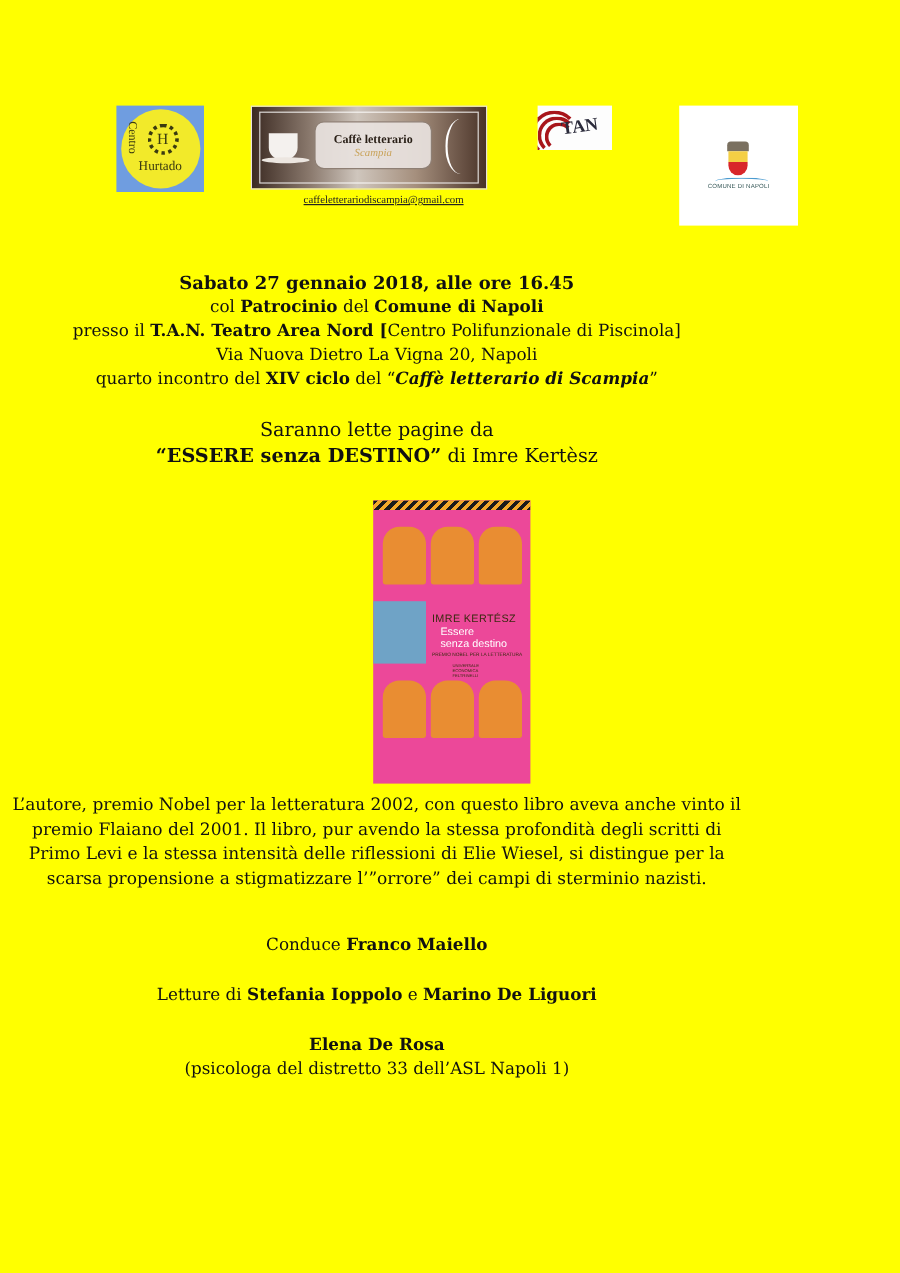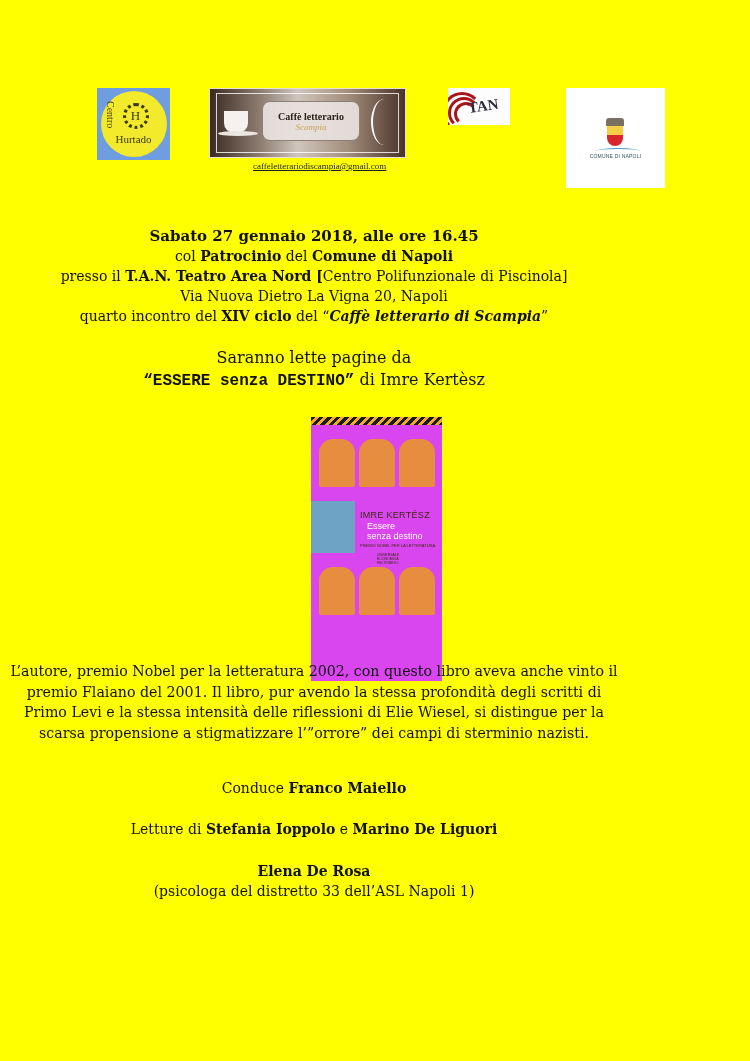--- a/index.html
+++ b/index.html
@@ -128,25 +128,25 @@
       position: absolute; left: 0; width: 628px; text-align: center;
       font-family: "DejaVu Serif", serif;
     }
     .line { white-space: nowrap; }
     .event-block { top: 226px; font-size: 14px; line-height: 20px; }
     .event-block .date { font-weight: bold; font-size: 15px; }
     .b { font-weight: bold; }
     .bi { font-weight: bold; font-style: italic; }
 
     .title-block { top: 347px; font-size: 16px; line-height: 22px; }
-    .title-block .book { font-weight: bold; font-family: Liberation Mono, monospace; }
+    .title-block .book { font-weight: bold; }
 
     .cover {
-      left: 311px; top: 417px; width: 131px; height: 264px;
-      background: #d946ef;
+      left: 311px; top: 417px; width: 131px; height: 236px;
+      background: #ec4899;
       overflow: hidden;
     }
     .cover .stripes {
       position: absolute; left: 0; top: 0; width: 100%; height: 8px;
       background: repeating-linear-gradient(135deg, #1b1b1b 0 3px, #f3a92a 3px 6px);
     }
     .cover .photo {
       position: absolute; width: 36px; height: 48px;
       background: #e99a20; border-radius: 14px 14px 2px 2px; opacity: 0.85;
     }

